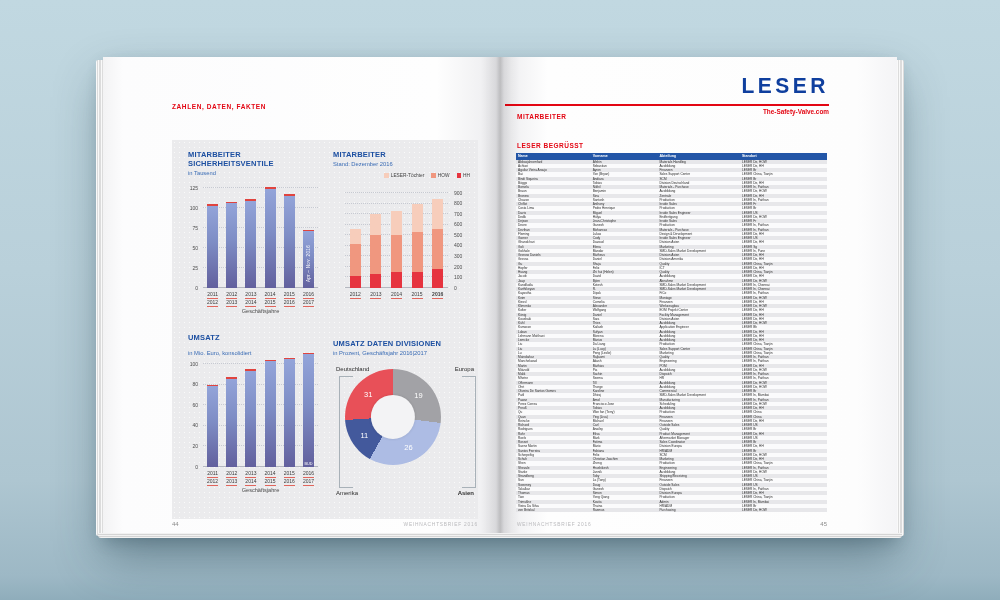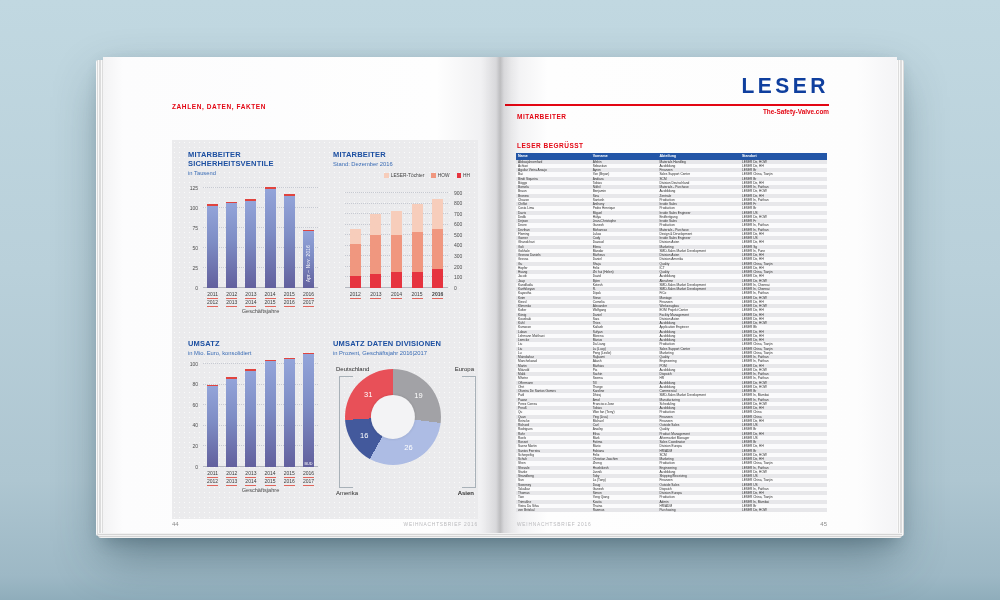--- a/index.html
+++ b/index.html
@@ -195,21 +195,21 @@
           <div class="xlabels" id="xlabelsB" style="left:173px;top:151px;width:103px;">
               <div class="xslot"><span>2012</span><br></div>
               <div class="xslot"><span>2013</span><br></div>
               <div class="xslot"><span>2014</span><br></div>
               <div class="xslot"><span>2015</span><br></div>
               <div class="xslot bold"><span>2016</span><br></div>
             </div>
         </div>
 
         <div>
-          <div class="c-title" style="left:16px;top:200px;">UMSATZ</div>
+          <div class="c-title" style="left:16px;top:194px;">UMSATZ</div>
           <div class="c-sub" style="left:16px;top:210px;">in Mio. Euro, konsolidiert</div>
           <div class="plot" id="plotC" style="left:31px;top:210px;width:115px;height:117px;">
               <div class="gline base" style="bottom: 0px;"></div>
               <div class="gline" style="bottom: 20.6px;"></div>
               <div class="gline" style="bottom: 41.2px;"></div>
               <div class="gline" style="bottom: 61.8px;"></div>
               <div class="gline" style="bottom: 82.4px;"></div>
               <div class="gline" style="bottom: 103px;"></div>
               <div class="vbar" style="left: 4.08333px; width: 11px; height: 82.4px;">
                 <div class="cap"></div>
@@ -256,21 +256,21 @@
           <div class="bracket bl" style="left:167px;top:236px;width:13px;height:110px;"></div>
           <div class="bracket br" style="left:290px;top:236px;width:13px;height:110px;"></div>
           <div class="dlabel" style="left:164px;top:226px;">Deutschland</div>
           <div class="dlabel" style="right:4px;top:226px;text-align:right;">Europa</div>
           <div class="dlabel" style="left:164px;top:350px;">Amerika</div>
           <div class="dlabel" style="right:4px;top:350px;text-align:right;font-weight:bold;">Asien</div>
           <div class="donut" id="donutD" style="left: 173px; top: 229px; width: 96px; height: 96px; background: conic-gradient(rgb(162, 162, 166) 0%, rgb(162, 162, 166) 27%, rgb(173, 188, 228) 27%, rgb(173, 188, 228) 58%, rgb(67, 89, 156) 58%, rgb(67, 89, 156) 74%, rgb(232, 80, 88) 74%, rgb(232, 80, 88) 100%);">
             <div class="hole"></div>
           <div class="dval" style="left: 73.5038px; top: 25.5154px;">19</div>
               <div class="dval" style="left: 63.4357px; top: 78.2942px;">26</div>
-              <div class="dval" style="left: 19.2929px; top: 66.2181px;">16</div>
+              <div class="dval" style="left: 19.2929px; top: 66.2181px;">11</div>
               <div class="dval" style="left: 23.2151px; top: 24.7254px;">31</div>
             </div>
         </div>
       </div>
 
       <div class="pagenum" style="left:69px;">44</div>
       <div class="foot" style="right:22px;">WEIHNACHTSBRIEF 2016</div>
     </div>
 
     <div class="page right"></div>

